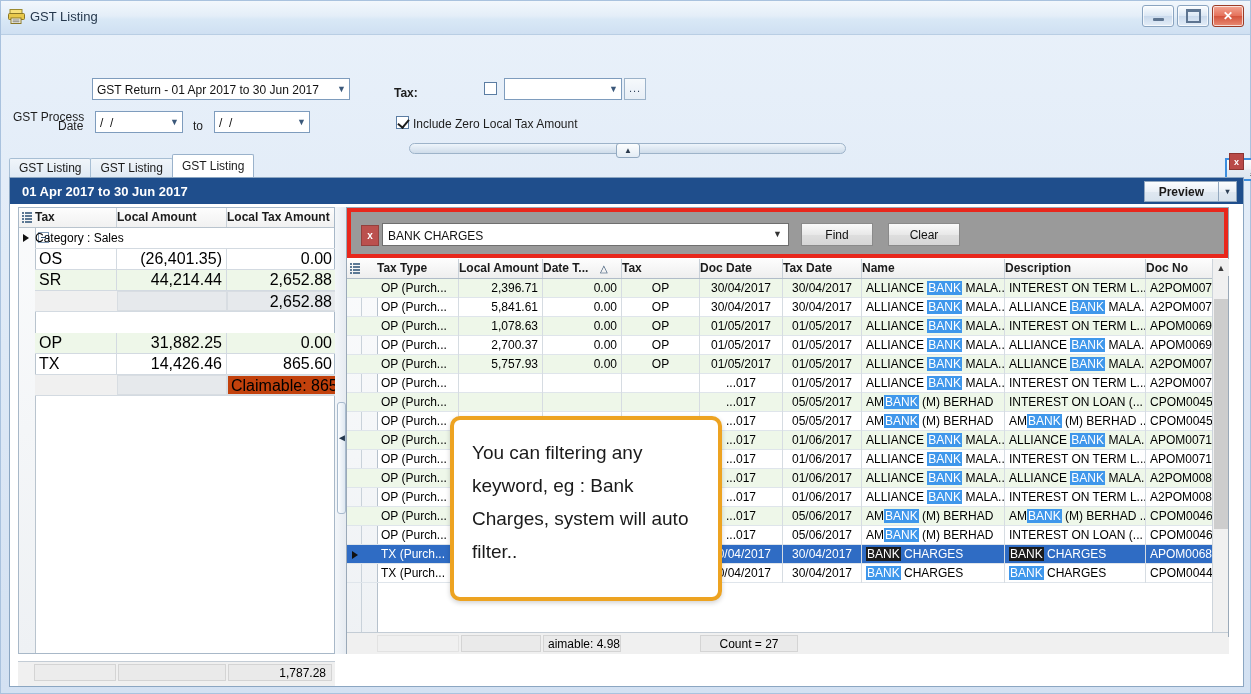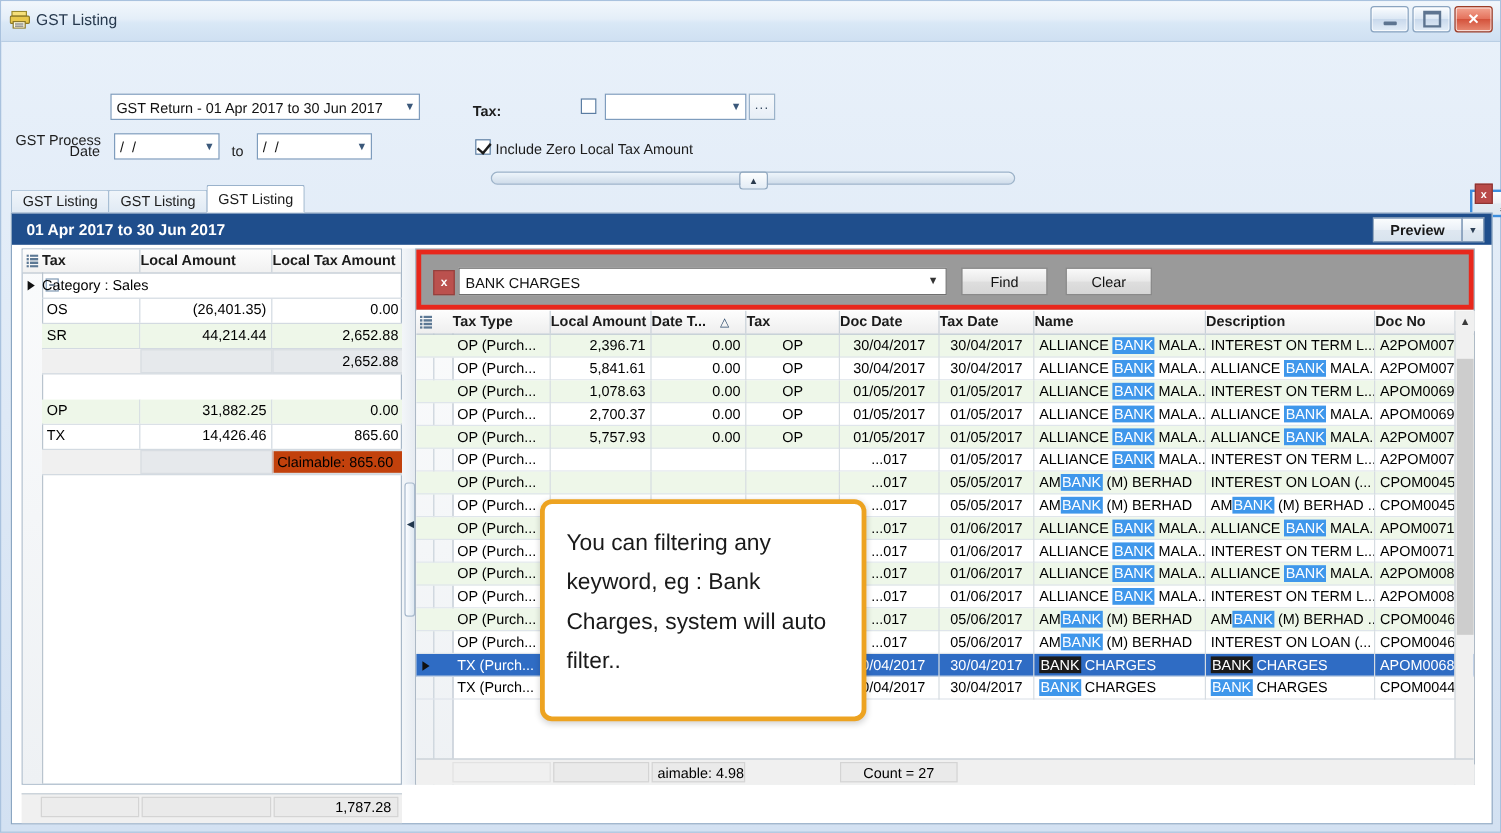--- a/index.html
+++ b/index.html
@@ -138,21 +138,21 @@
     border-bottom:1px solid #b9c4ce;height:20px;box-sizing:border-box;
     display:flex;align-items:center;font-size:12px;
   }
   .gh{
     box-sizing:border-box;height:19px;line-height:19px;text-align:left;
     border-right:1px solid #c8d0d8;overflow:hidden;white-space:nowrap;
     font-size:12px;color:#1b1b1b;font-weight:bold;
   }
   .cell{
     box-sizing:border-box;height:100%;line-height:19px;overflow:hidden;
-    white-space:nowrap;border-right:1px solid #d3dae1;font-size:12px;padding:0 4px;
+    white-space:nowrap;border-right:1px solid #d3dae1;font-size:16px;padding:0 4px;
   }
 
   
   #sumgrid{left:8px;top:29px;width:317px;height:447px;}
   .sum-ind{
     position:absolute;left:0;top:0;width:16px;height:100%;
     background:linear-gradient(#fafbfc,#eef1f4);border-right:1px solid #b9c4ce;
   }
   .sumrow{position:absolute;left:16px;height:21px;box-sizing:border-box;border-bottom:1px solid #d3dae1;width:301px;}
   .sum-c1{position:absolute;left:0;width:82px;}

